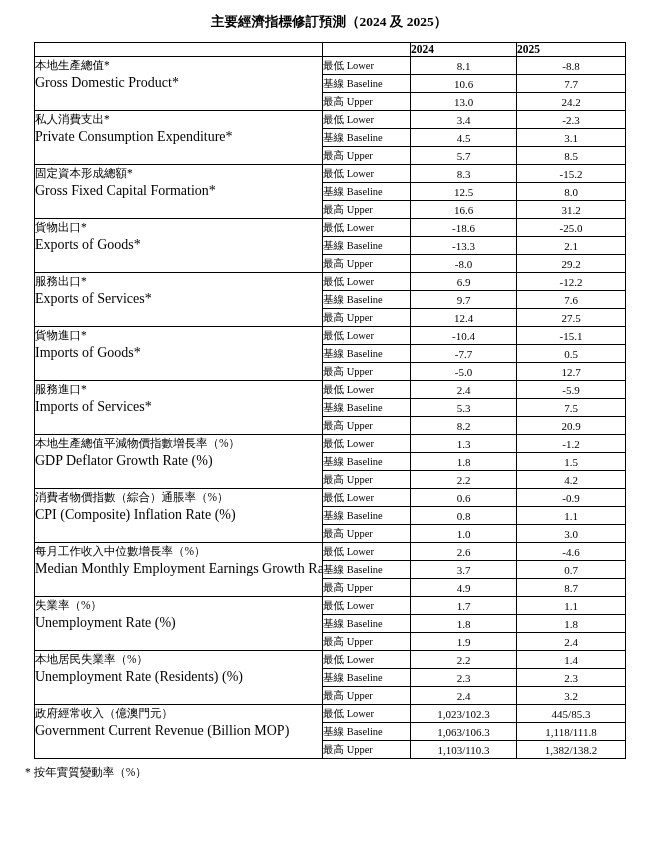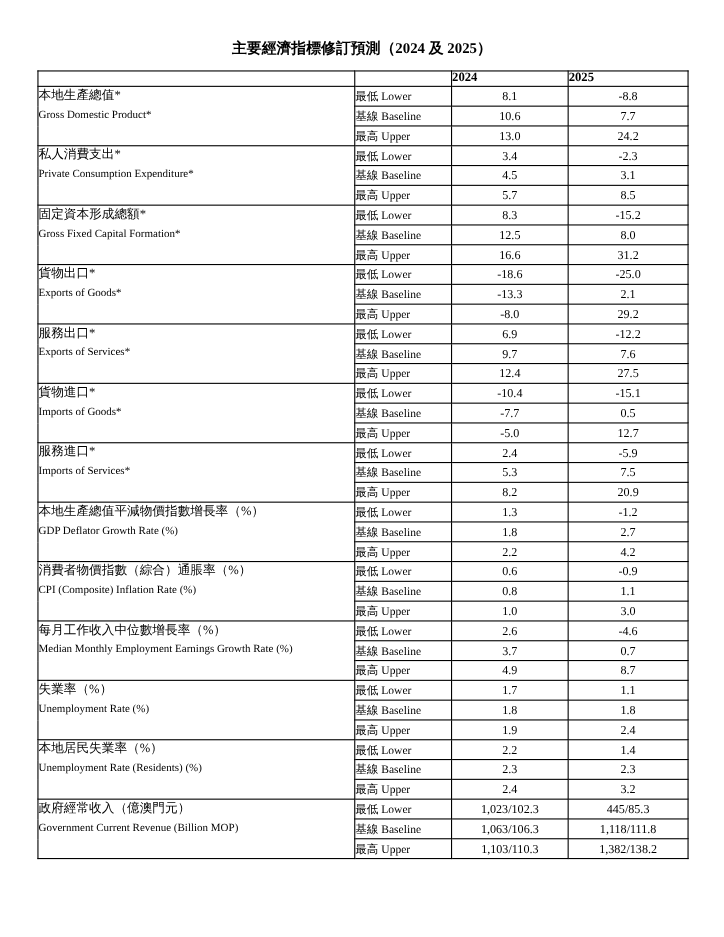--- a/index.html
+++ b/index.html
@@ -10,21 +10,21 @@
     font-family: "Liberation Serif", "DejaVu Serif", serif;
   }
   .page {
     position: relative;
     width: 658px;
     height: 852px;
     background: #ffffff;
     overflow: hidden;
   }
   .title-zh {
-    padding-top: 35px;
+    padding-top: 13px;
     text-align: center;
     font-weight: bold;
     font-size: 13.5px;
     line-height: 17px;
   }
   .title-en {
     margin-top: 1px;
     text-align: center;
     font-weight: bold;
     font-size: 13.5px;
@@ -53,21 +53,21 @@
   td.name-cell {
     vertical-align: top;
     padding: 1px 4px 0 7px;
   }
   td.name-cell .zh {
     font-size: 11.5px;
     line-height: 17px;
     white-space: nowrap;
   }
   td.name-cell .en {
-    font-size: 10px;
+    font-size: 14px;
     line-height: 17px;
     white-space: nowrap;
   }
   td.label-cell {
     text-align: left;
     padding-left: 4px;
     font-size: 10.5px;
     white-space: nowrap;
     margin-left: 22px;
   }
@@ -248,21 +248,21 @@
             <div class="zh">本地生產總值平減物價指數增長率（%）</div>
             <div class="en">GDP Deflator Growth Rate (%)</div>
           </td>
           <td class="label-cell">最低 Lower</td>
           <td class="value-cell">1.3</td>
           <td class="value-cell">-1.2</td>
         </tr>
         <tr class="data-row">
           <td class="label-cell">基線 Baseline</td>
           <td class="value-cell">1.8</td>
-          <td class="value-cell">2.7</td>
+          <td class="value-cell">1.5</td>
         </tr>
         <tr class="data-row">
           <td class="label-cell">最高 Upper</td>
           <td class="value-cell">2.2</td>
           <td class="value-cell">4.2</td>
         </tr>
         <tr class="data-row">
           <td class="name-cell" rowspan="3">
             <div class="zh">消費者物價指數（綜合）通脹率（%）</div>
             <div class="en">CPI (Composite) Inflation Rate (%)</div>
@@ -353,15 +353,16 @@
           <td class="value-cell">1,118/111.8</td>
         </tr>
         <tr class="data-row">
           <td class="label-cell">最高 Upper</td>
           <td class="value-cell">1,103/110.3</td>
           <td class="value-cell">1,382/138.2</td>
         </tr>
       </tbody>
   </table>
 
+  <div class="footnote-zh">* 按年實質變動率（%）</div>
 
 
 </div>
 
 </body></html>

